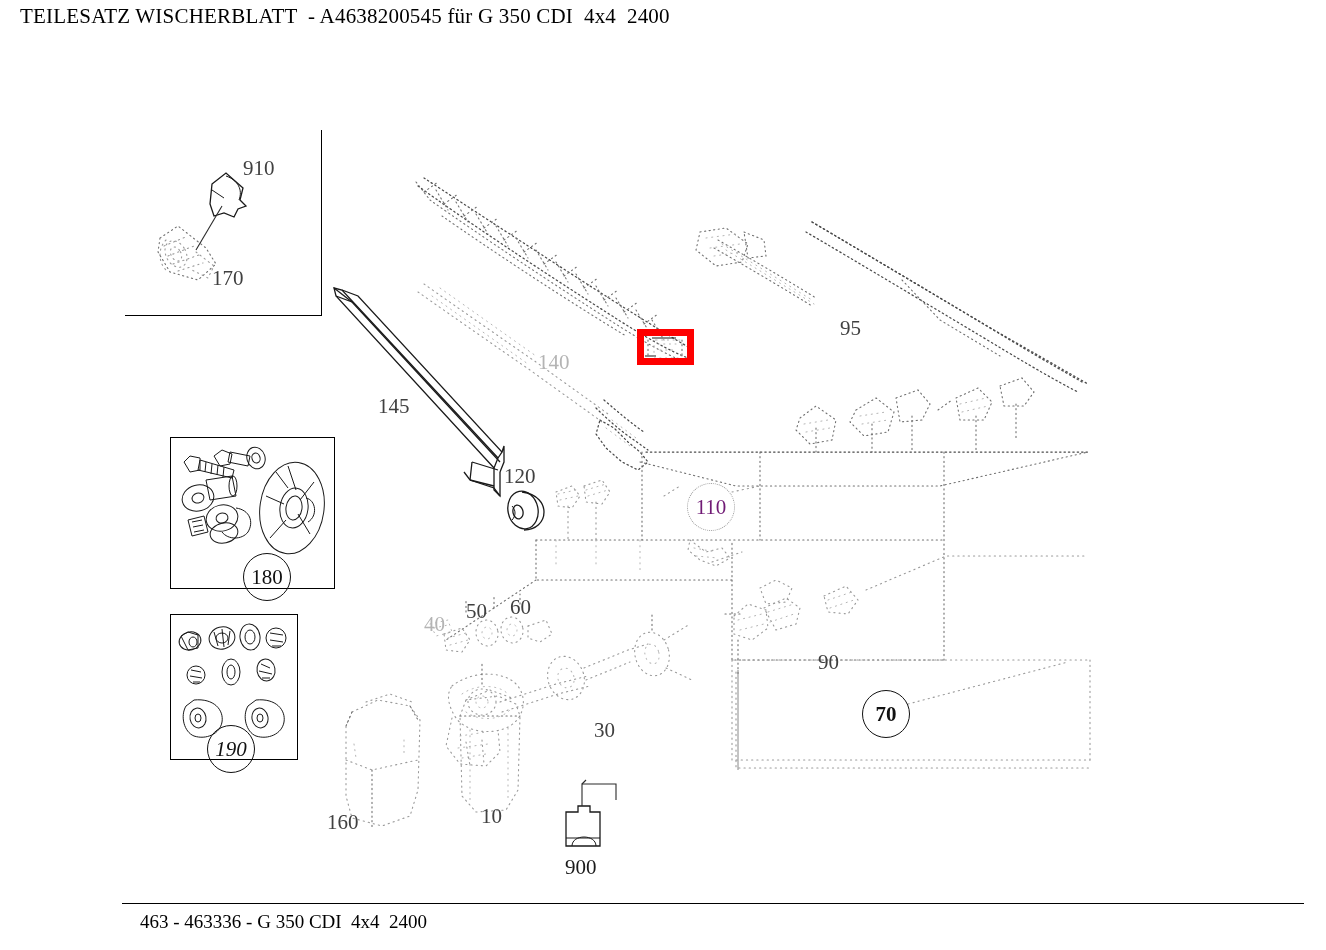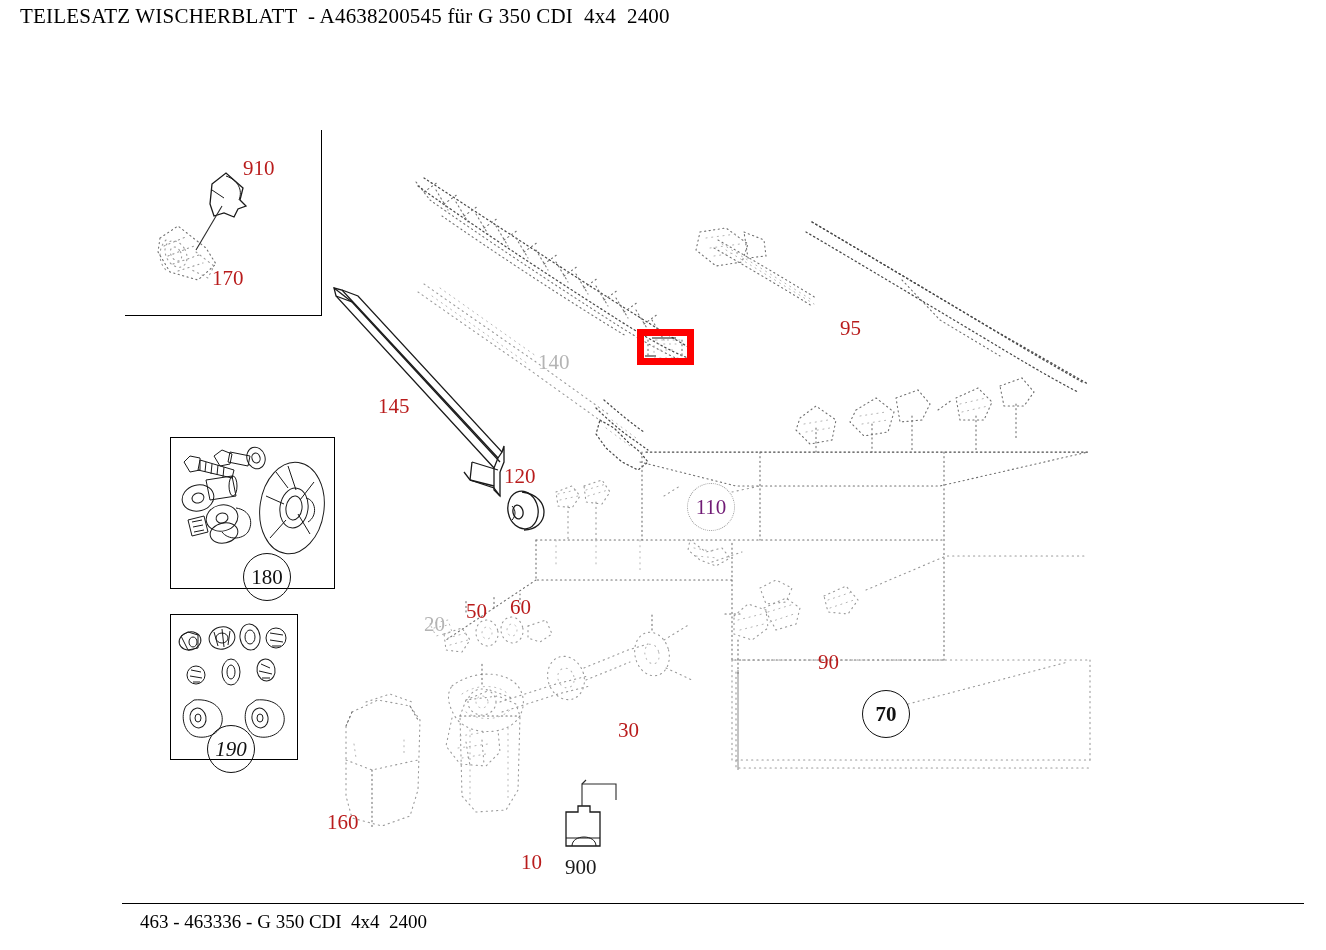--- a/index.html
+++ b/index.html
@@ -31,21 +31,21 @@
 
   
   .lbl{
     position:absolute;
     font-family:"Liberation Serif","DejaVu Serif",serif;
     font-size:21px;
     color:#000;
     white-space:nowrap;
     line-height:1;
   }
-  .lbl.faint{color:#b91c1c;}
+  .lbl.faint{color:#404040;}
   .lbl.vfaint{color:#b4b4b4;}
   .lbl.solid{color:#1a1a1a;}
 
   .circlbl{
     position:absolute;
     width:46px;height:46px;border-radius:50%;
     border:1.3px solid #111;
     display:flex;align-items:center;justify-content:center;
     font-family:"Liberation Serif","DejaVu Serif",serif;
     font-size:21px;color:#111;background:transparent;
@@ -347,26 +347,26 @@
 
   <div class="lbl faint" style="left:243px;top:158px;">910</div>
   <div class="lbl faint" style="left:212px;top:255px;margin-top:13px;">170</div>
   <div class="lbl faint" style="left:840px;top:318px;">95</div>
   <div class="lbl faint" style="left:378px;top:396px;">145</div>
   <div class="lbl vfaint" style="left:538px;top:352px;">140</div>
   <div class="lbl faint" style="left:504px;top:466px;">120</div>
   <div class="circlbl dotted" style="left:687px;top:483px;">110</div>
   <div class="circlbl" style="left:243px;top:553px;">180</div>
   <div class="circlbl" style="left:207px;top:725px;font-style:italic;">190</div>
-  <div class="lbl vfaint" style="left:424px;top:614px;">20</div>
+  <div class="lbl vfaint" style="left:424px;top:614px;">40</div>
   <div class="lbl faint" style="left:466px;top:601px;">50</div>
   <div class="lbl faint" style="left:510px;top:597px;">60</div>
   <div class="lbl faint" style="left:818px;top:636px;margin-top:16px;">90</div>
   <div class="circlbl" style="left:862px;top:690px;font-weight:bold;">70</div>
-  <div class="lbl faint" style="left:618px;top:720px;font-family:Liberation Serif, serif;">30</div>
+  <div class="lbl faint" style="left:594px;top:720px;font-family:Liberation Serif, serif;">30</div>
   <div class="lbl faint" style="left:327px;top:812px;">160</div>
-  <div class="lbl faint" style="left:481px;top:852px;margin-left:40px;">10</div>
+  <div class="lbl faint" style="left:481px;top:806px;">10</div>
   <div class="lbl solid" style="left:565px;top:857px;">900</div>
 
   <div class="footer-rule"></div>
   <div class="footer-text">463 - 463336 - G 350 CDI  4x4  2400</div>
 
 </div>
 
 </body></html>

